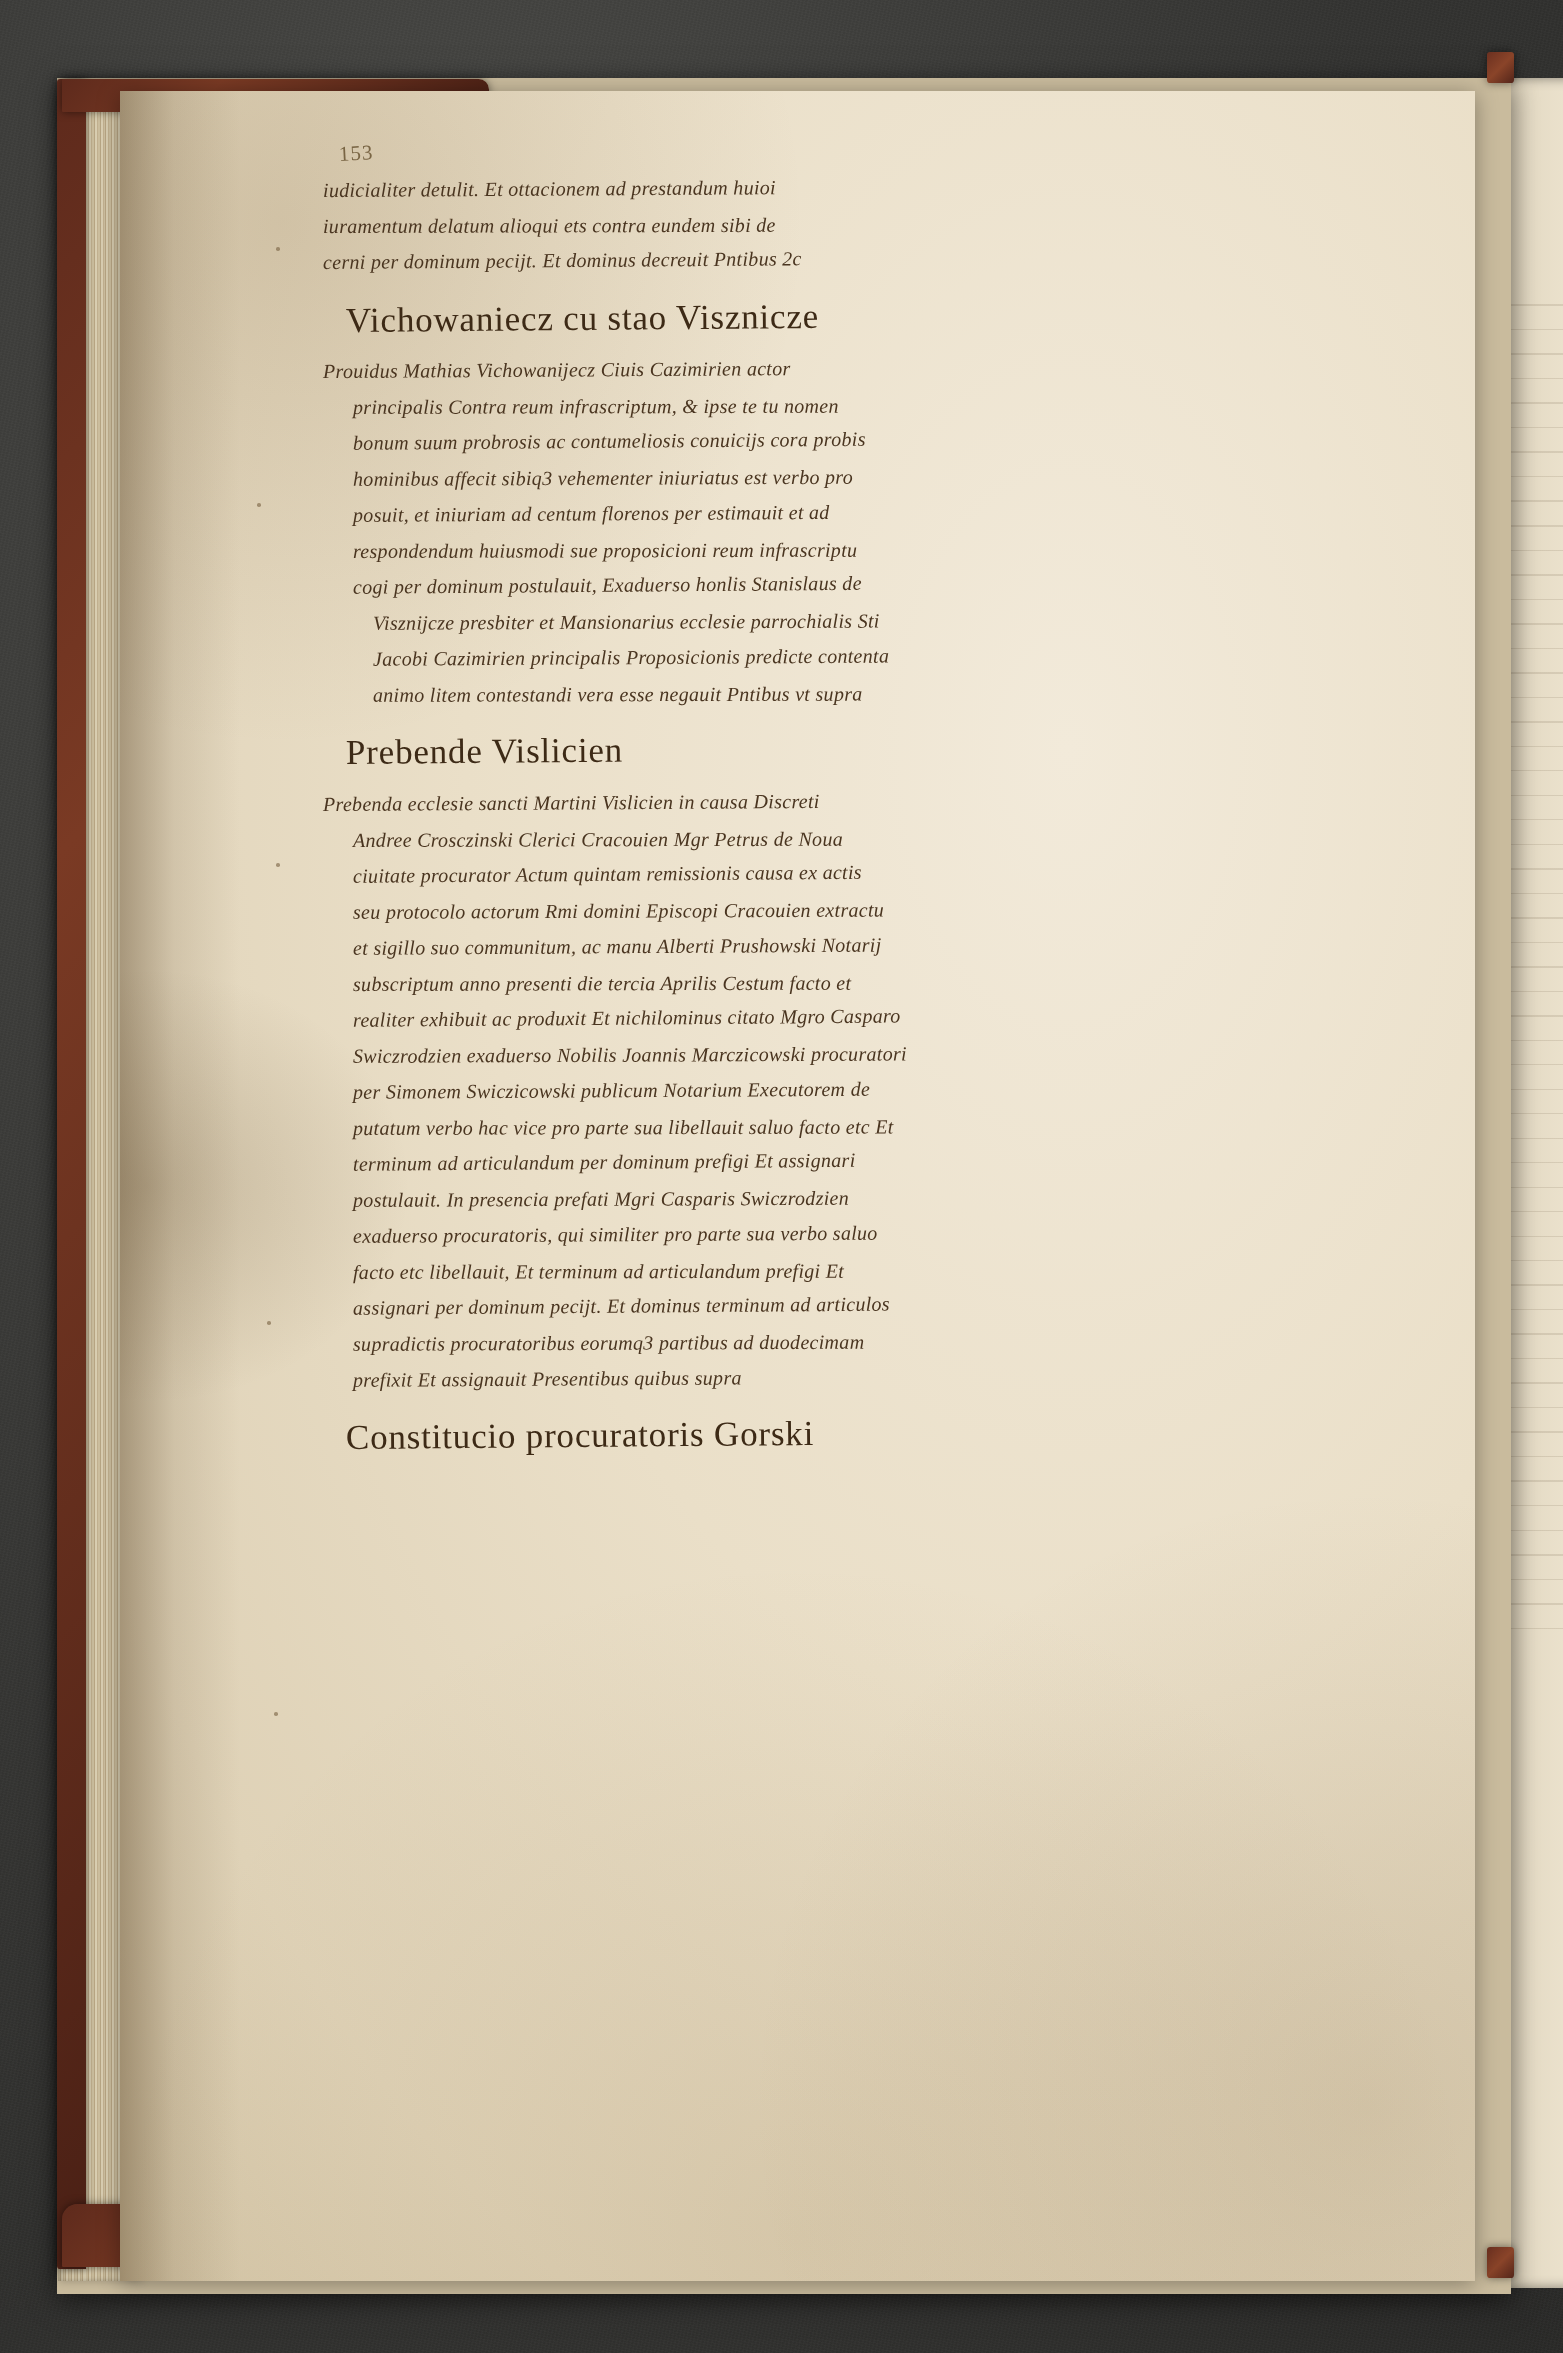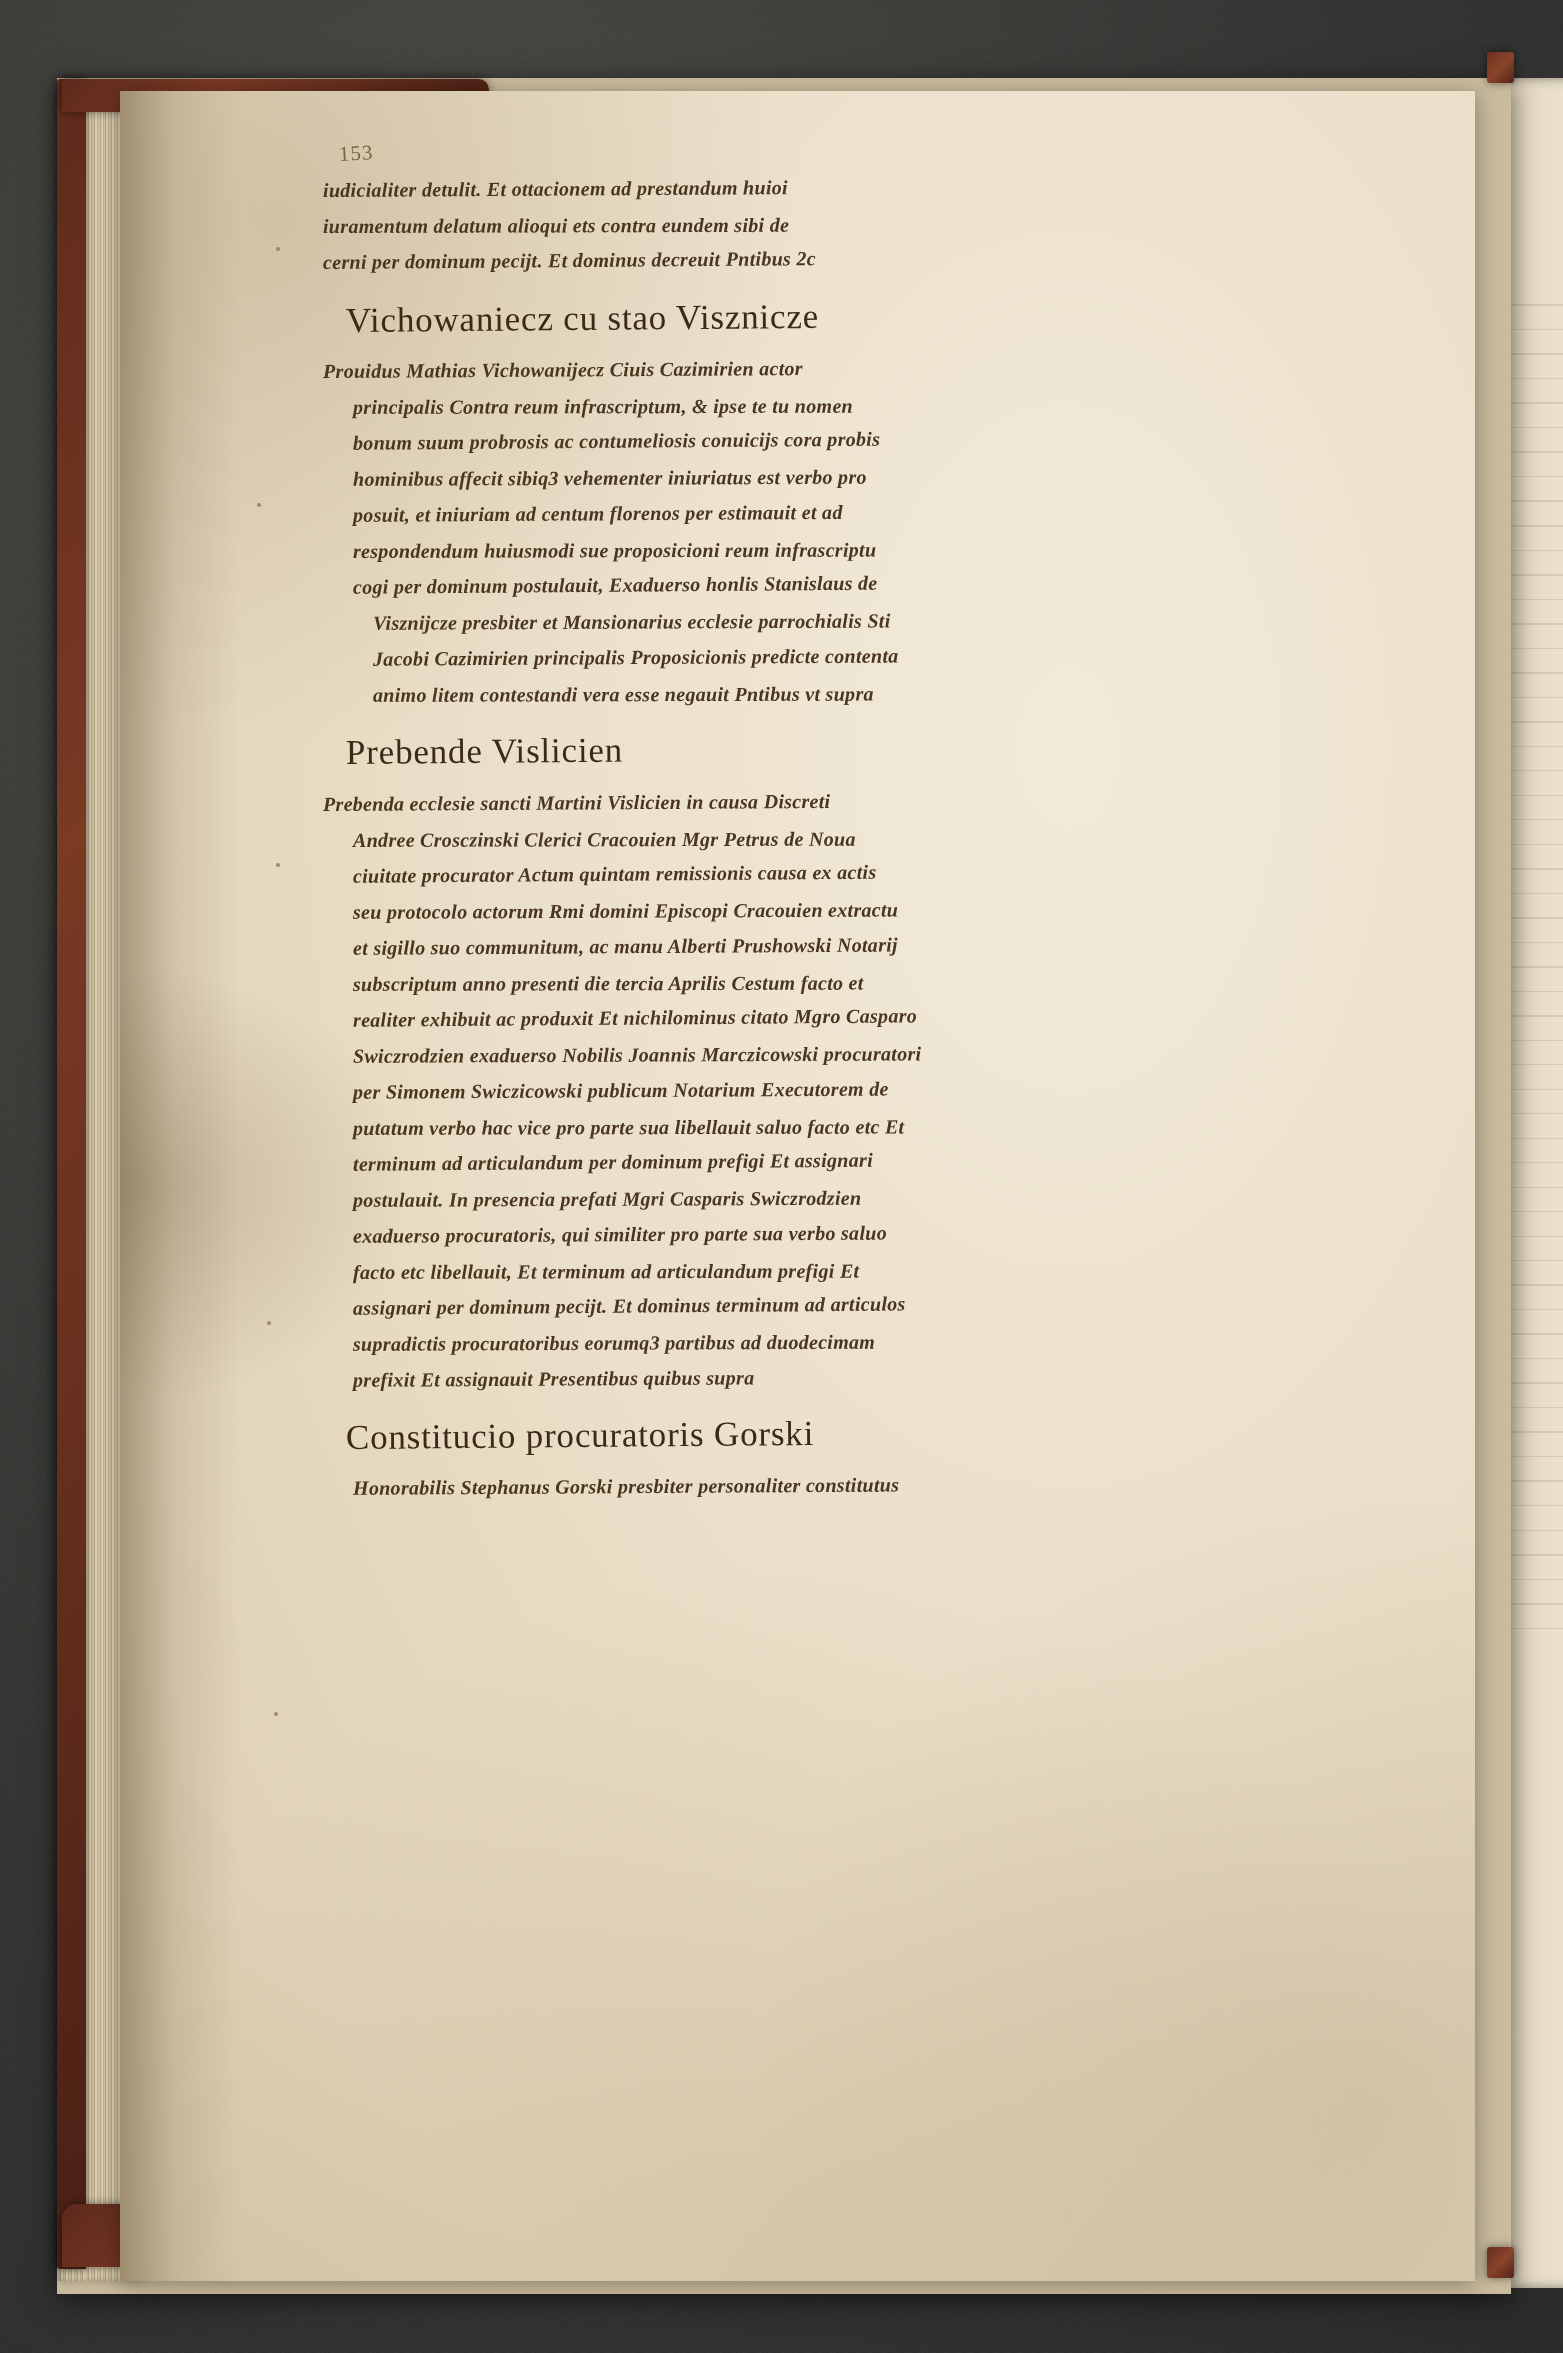--- a/index.html
+++ b/index.html
@@ -159,21 +159,20 @@
     font-family: "Liberation Serif", serif;
     font-size: 21px;
     color: #6a5533;
     letter-spacing: 1px;
     transform: rotate(-3deg);
     opacity: 0.85;
   }
 
   .para {
     margin: 0 0 2.1px 0;
-    font-weight: bold;
   }
 
   .line {
     font-family: "Liberation Serif", serif;
     font-size: 20px;
     line-height: 36px;
     color: #4a3520;
     letter-spacing: 0.3px;
     white-space: pre;
     font-style: italic;
@@ -282,19 +281,16 @@
       <div class="line indent-1">terminum ad articulandum per dominum prefigi Et assignari</div>
       <div class="line indent-1">postulauit. In presencia prefati Mgri Casparis Swiczrodzien</div>
       <div class="line indent-1">exaduerso procuratoris, qui similiter pro parte sua verbo saluo</div>
       <div class="line indent-1">facto etc libellauit, Et terminum ad articulandum prefigi Et</div>
       <div class="line indent-1">assignari per dominum pecijt. Et dominus terminum ad articulos</div>
       <div class="line indent-1">supradictis procuratoribus eorumq3 partibus ad duodecimam</div>
       <div class="line indent-1">prefixit Et assignauit Presentibus quibus supra</div>
     </div>
 
     <div class="heading big">Constitucio procuratoris Gorski</div>
-    <div class="para">
-      <div class="line indent-1">Honorabilis Stephanus Gorski presbiter personaliter constitutus</div>
-    </div>
 
   </div>
 </div>
 
 
 </body></html>

